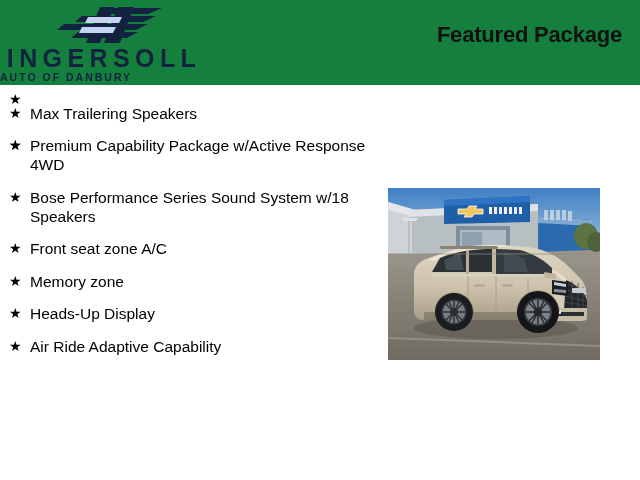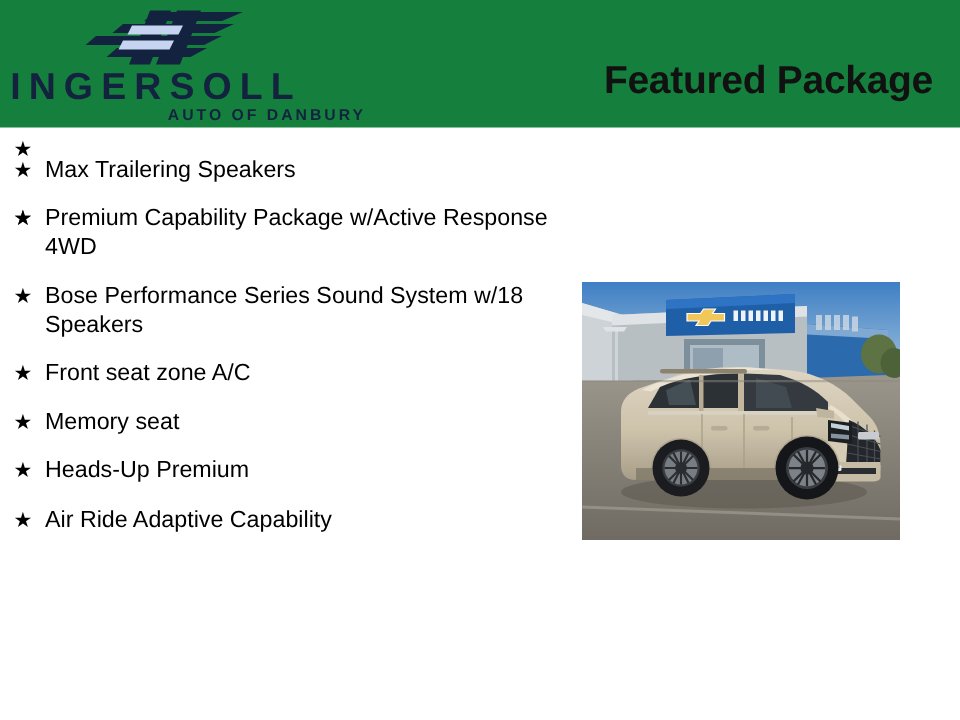--- a/index.html
+++ b/index.html
@@ -53,43 +53,41 @@
     letter-spacing: 5.4px;
     color: #13233f;
     line-height: 1;
     white-space: nowrap;
   }
   .logo-subwordmark {
     position: absolute;
     left: 0;
     top: 70px;
     width: 208px;
-    text-align: right;
+    text-align: left;
     font-family: "Liberation Sans", sans-serif;
     font-size: 10.5px;
     font-weight: bold;
     letter-spacing: 2.0px;
     color: #13233f;
     line-height: 1;
     white-space: nowrap;
-    padding-left: 36px;
   }
 
   
   .header-title {
     position: absolute;
     right: 18px;
     top: 22px;
     font-family: "Liberation Sans", sans-serif;
-    font-size: 26px;
+    font-size: 22px;
     font-weight: bold;
     color: #111111;
     letter-spacing: -0.2px;
     white-space: nowrap;
-    margin-top: 16px;
   }
 
   
   .feature-list {
     position: absolute;
     left: 8px;
     top: 90px;
     width: 360px;
     margin: 0;
     padding: 0;
@@ -181,25 +179,25 @@
   <li class="feature-item">
     <span class="feature-bullet">★</span>
     <span>Bose Performance Series Sound System w/18 Speakers</span>
   </li>
   <li class="feature-item">
     <span class="feature-bullet">★</span>
     <span>Front seat zone A/C</span>
   </li>
   <li class="feature-item">
     <span class="feature-bullet">★</span>
-    <span>Memory seat</span>
-  </li>
-  <li class="feature-item">
-    <span class="feature-bullet">★</span>
-    <span>Heads-Up Premium</span>
+    <span>Memory zone</span>
+  </li>
+  <li class="feature-item">
+    <span class="feature-bullet">★</span>
+    <span>Heads-Up Display</span>
   </li>
   <li class="feature-item">
     <span class="feature-bullet">★</span>
     <span>Air Ride Adaptive Capability</span>
   </li>
 </ul>
 
 <div class="vehicle-photo">
   <svg width="212" height="172" viewBox="0 0 212 172" xmlns="http://www.w3.org/2000/svg">
     <defs>

